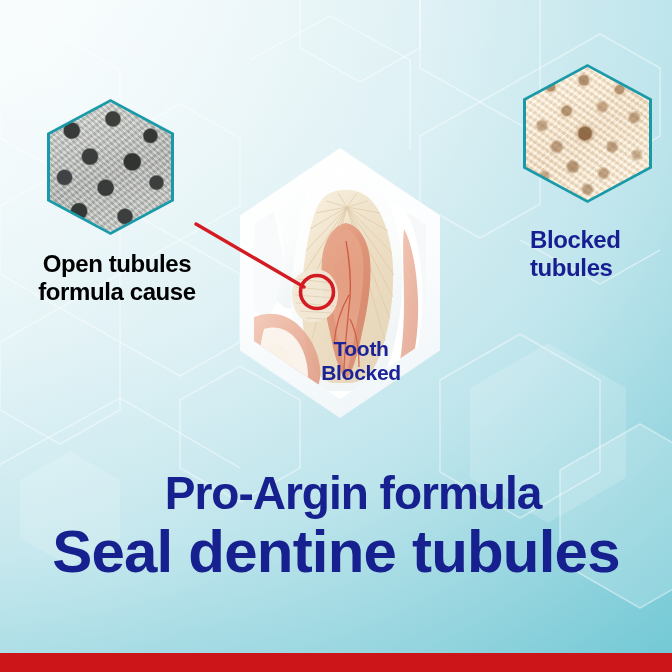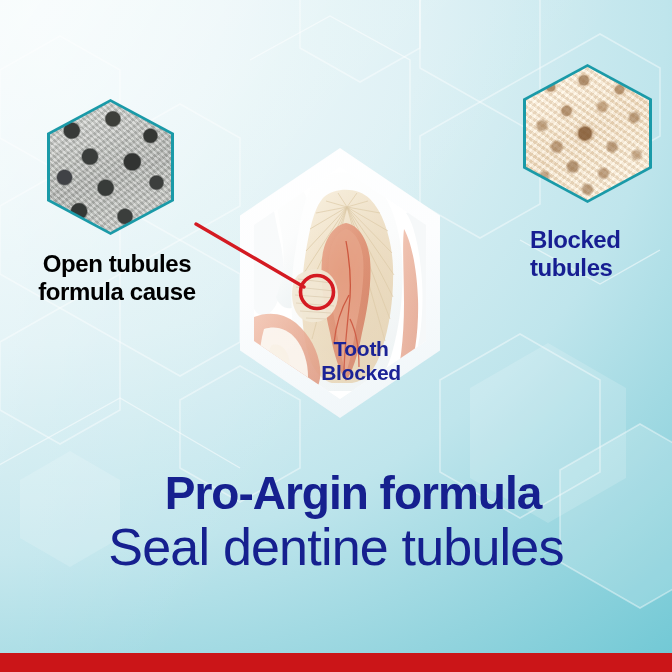--- a/index.html
+++ b/index.html
@@ -131,21 +131,21 @@
   .headline {
     position:absolute; left:0; top:470px; width:672px;
     text-align:center; color:#16208f;
   }
   .headline .l1 {
     font-size:46px; font-weight:bold; letter-spacing:-1px; line-height:1.04;
     display:block;
     padding-left:34px;
   }
   .headline .l2 {
-    font-size:52px; font-weight:normal; letter-spacing:-0.8px; line-height:1.12;
+    font-size:60px; font-weight:bold; letter-spacing:-0.8px; line-height:1.12;
     display:block;
   }
   .bottom-bar {
     position:absolute; left:0; top:653px; width:672px; height:19px;
     background:#cb1518;
   }
   .leader { position:absolute; left:0; top:0; width:672px; height:672px; pointer-events:none; }
 </style>
 </head>
 <body>

